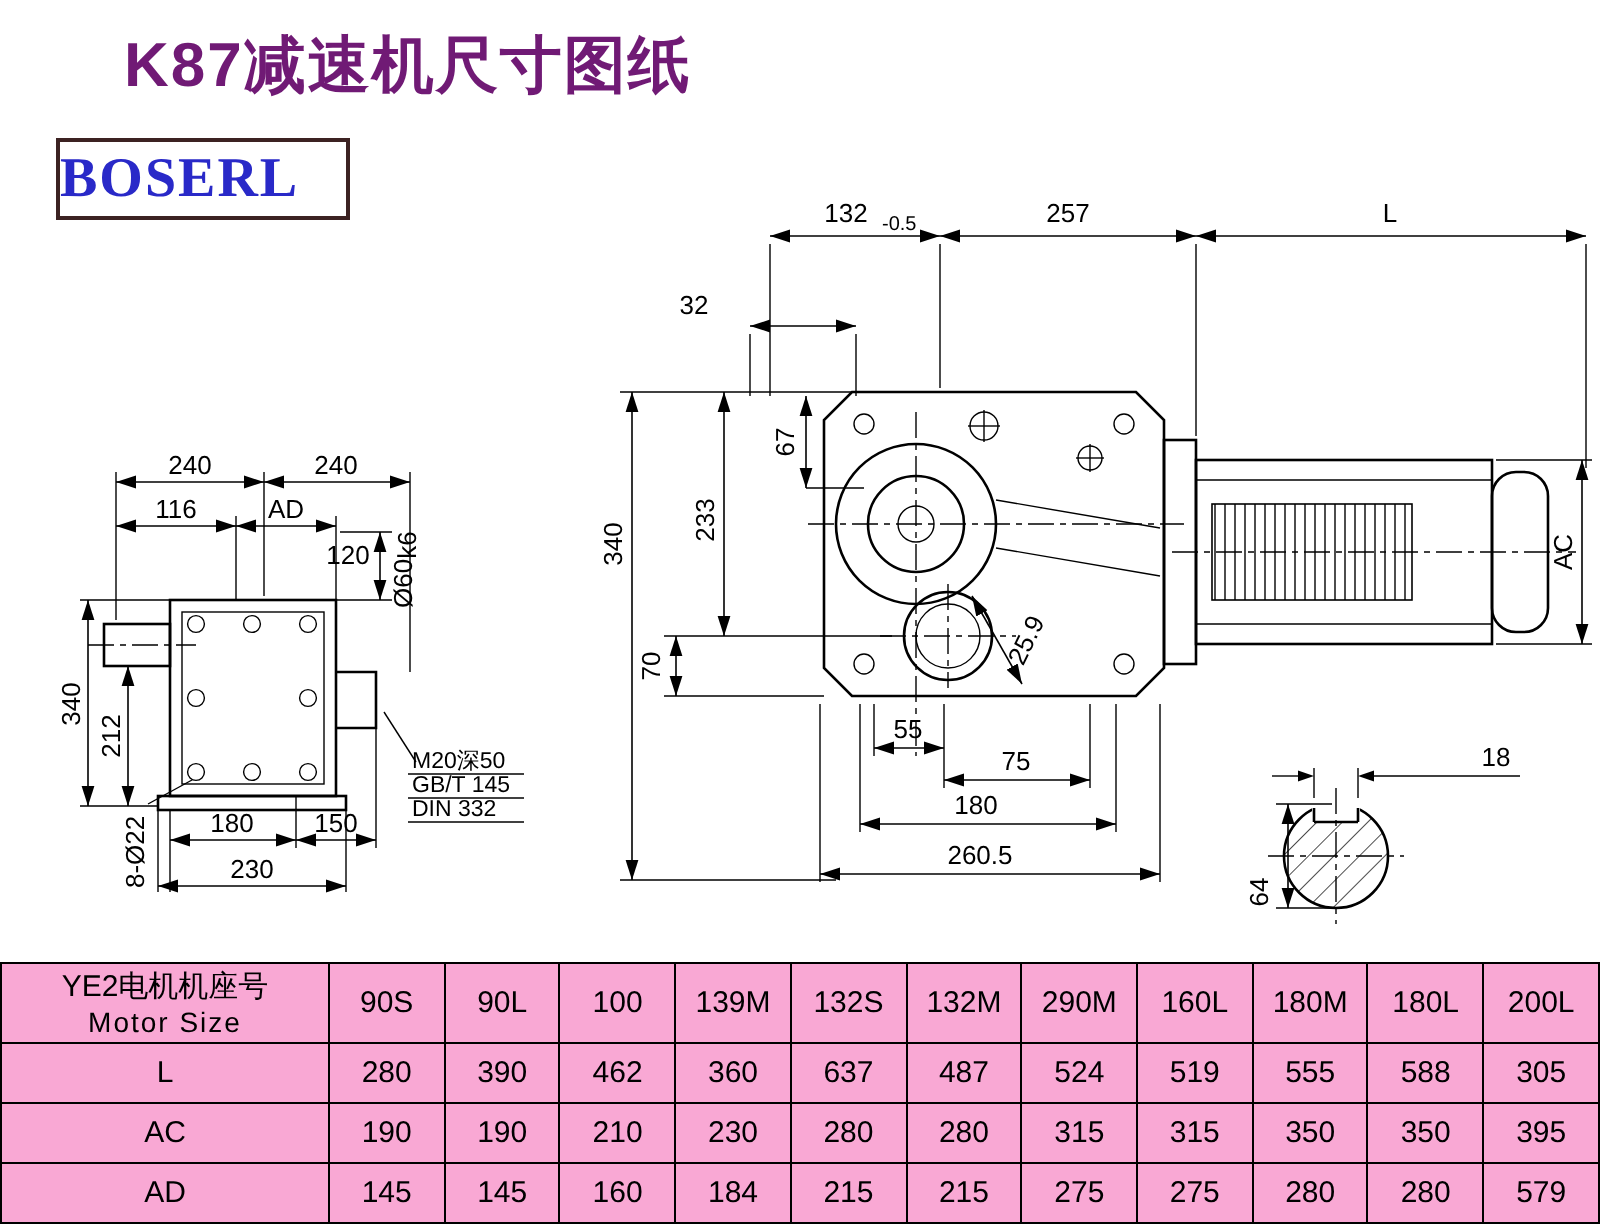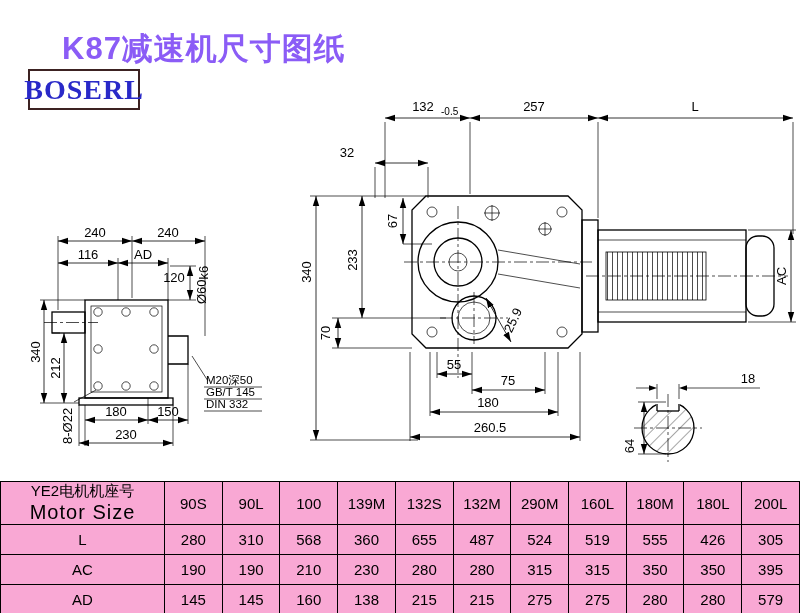--- a/index.html
+++ b/index.html
@@ -1,33 +1,33 @@
 <!DOCTYPE html>
 <html><head>
 <meta charset="utf-8">
 <style>
   *{box-sizing:border-box}
   body{margin:0;background:#fff}
   .page{position:relative;width:800px;height:613px;background:#fff;font-family:"Liberation Sans",sans-serif;overflow:hidden}
-  .title{position:absolute;left:62px;top:28px;font-size:31px;font-weight:bold;color:#8b5cf6;letter-spacing:1px}
-  .logo{position:absolute;left:28px;top:69px;width:112px;height:41px;border:2px solid #3c2222;display:flex;align-items:center;justify-content:center;background:#fff}
+  .title{position:absolute;left:62px;top:12px;font-size:31px;font-weight:bold;color:#701a75;letter-spacing:1px}
+  .logo{position:absolute;left:28px;top:69px;width:147px;height:41px;border:2px solid #3c2222;display:flex;align-items:center;background:#fff}
   .logo span{font-family:"Liberation Serif",serif;font-weight:bold;font-size:28px;color:#2929c8;letter-spacing:1px}
   svg.draw{position:absolute;left:0;top:0}
   .ol{stroke:#000;stroke-width:1.3;fill:none}
   .tn{stroke:#000;stroke-width:0.7;fill:none}
   .dm{stroke:#000;stroke-width:0.8;fill:none;marker-start:url(#arr);marker-end:url(#arr)}
   .cl{stroke:#000;stroke-width:0.7;fill:none;stroke-dasharray:13 3 3 3}
   svg text{font-family:"Liberation Sans",sans-serif;fill:#000;font-size:13px}
   text.ds{font-size:10px}
   text.nt{font-size:11.5px}
   .size-table{position:absolute;left:0;top:481px;width:800px;border-collapse:collapse;table-layout:fixed;background:#f9a8d4}
   .size-table th,.size-table td{border:1px solid #000;text-align:center;font-weight:normal;font-size:15px;color:#000;padding:0;height:30px}
   .size-table tr.hdr th{height:40px}
   .first-col{text-align:left;padding-left:8px}
-  .hdr-en{font-size:20px;letter-spacing:1px}
+  .hdr-en{font-size:14px;letter-spacing:1px}
 </style>
 </head>
 <body>
 
 <div class="page">
 
   <div class="title">K87减速机尺寸图纸</div>
   <div class="logo">
     <span>BOSERL</span>
   </div>
@@ -268,29 +268,29 @@
       <th>132M</th>
       <th>290M</th>
       <th>160L</th>
       <th>180M</th>
       <th>180L</th>
       <th>200L</th>
     </tr>
     <tr>
       <td>L</td>
       <td>280</td>
-      <td>310</td>
-      <td>568</td>
+      <td>390</td>
+      <td>462</td>
       <td>360</td>
-      <td>655</td>
+      <td>637</td>
       <td>487</td>
       <td>524</td>
       <td>519</td>
       <td>555</td>
-      <td>426</td>
+      <td>588</td>
       <td>305</td>
     </tr>
     <tr>
       <td>AC</td>
       <td>190</td>
       <td>190</td>
       <td>210</td>
       <td>230</td>
       <td>280</td>
       <td>280</td>
@@ -298,21 +298,21 @@
       <td>315</td>
       <td>350</td>
       <td>350</td>
       <td>395</td>
     </tr>
     <tr>
       <td>AD</td>
       <td>145</td>
       <td>145</td>
       <td>160</td>
-      <td>138</td>
+      <td>184</td>
       <td>215</td>
       <td>215</td>
       <td>275</td>
       <td>275</td>
       <td>280</td>
       <td>280</td>
       <td>579</td>
     </tr>
   </tbody>
     </table>

